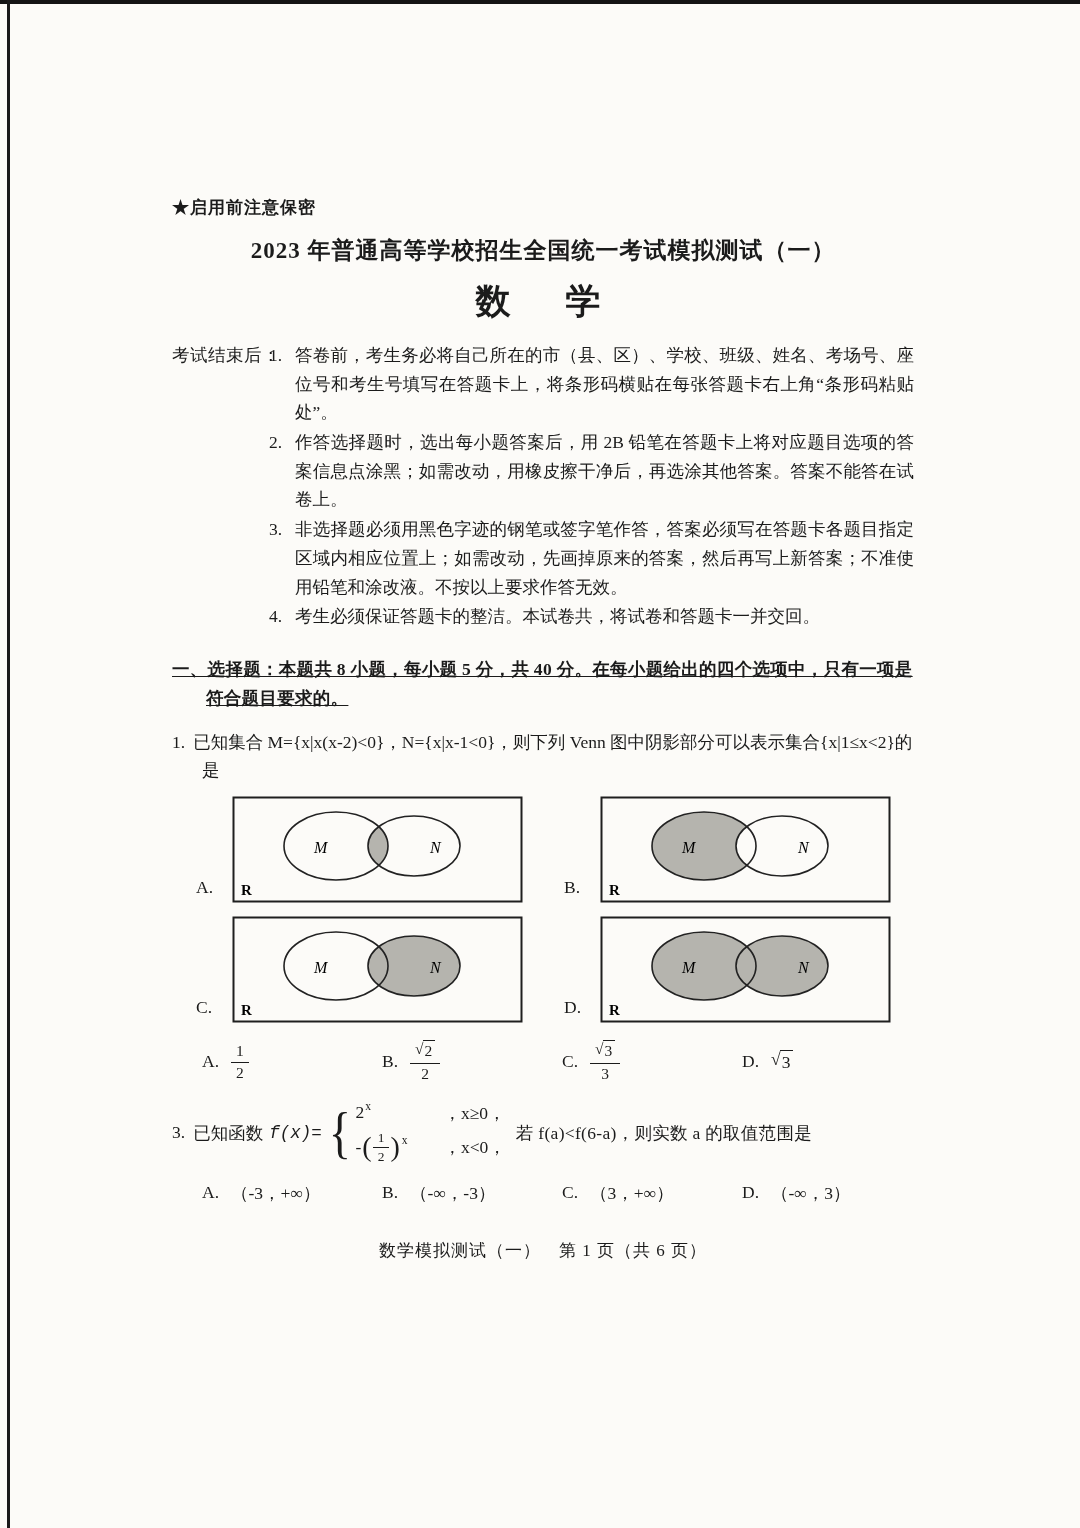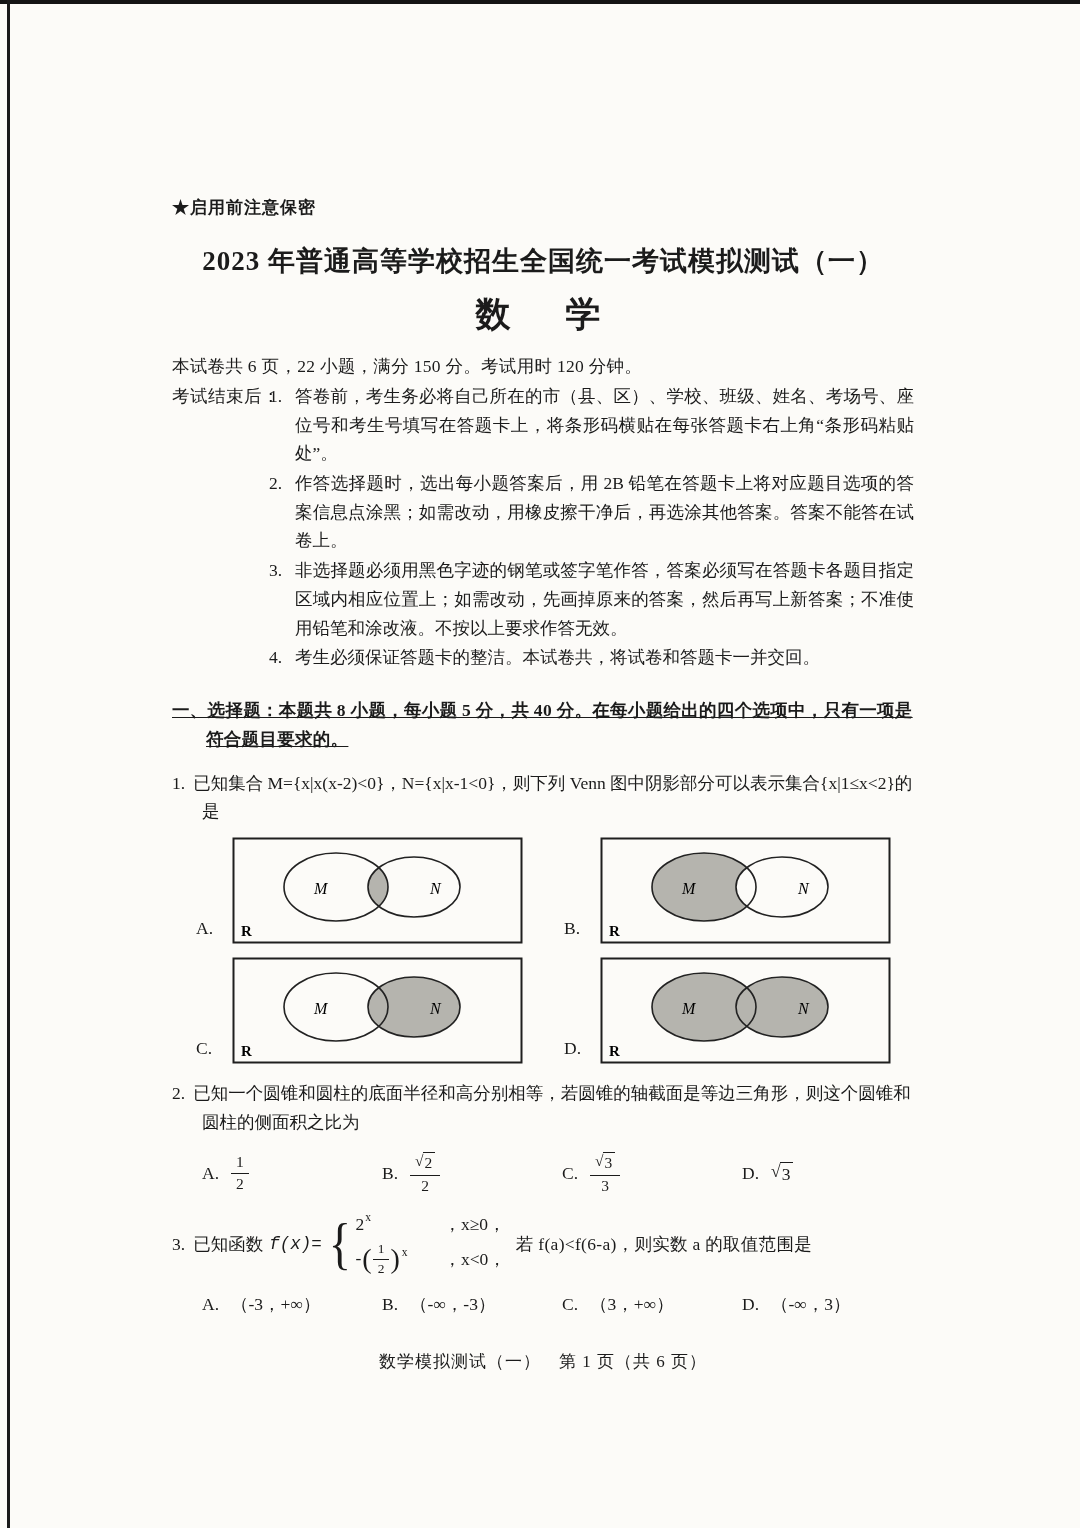--- a/index.html
+++ b/index.html
@@ -5,22 +5,22 @@
   html,body{margin:0;padding:0;}
   body{background:#e9e8e4;font-family:"Liberation Serif","DejaVu Serif",serif;}
   .page{
     position:relative;width:1080px;height:1528px;margin:0 auto;
     background:#fcfbf8;color:#1b1b1b;overflow:hidden;
   }
   .scan-top{position:absolute;top:0;left:0;width:100%;height:4px;background:#141414;}
   .scan-left{position:absolute;top:0;left:7px;width:3px;height:100%;background:#1a1a1a;}
   .content{position:absolute;left:172px;top:196px;width:742px;}
 
-  .security{font-size:17px;font-weight:bold;letter-spacing:1px;margin-bottom:24px;}
-  .title{font-size:27px;font-weight:bold;text-align:center;letter-spacing:1px;margin-bottom:8px;}
+  .security{font-size:17px;font-weight:bold;letter-spacing:1px;margin-bottom:16px;}
+  .title{font-size:23px;font-weight:bold;text-align:center;letter-spacing:1px;margin-bottom:8px;}
   .subject{font-size:35px;font-weight:bold;text-align:center;letter-spacing:10px;margin:12px 0 16px 0;}
   .examinfo{font-size:17.5px;margin-bottom:4px;letter-spacing:0.3px;}
 
   .notes{position:relative;padding-left:97px;}
   .notes-label{position:absolute;left:0;top:2px;font-size:17.5px;letter-spacing:0.5px;}
   .note-item{display:flex;font-size:17.5px;line-height:1.64;margin-bottom:1px;}
   .note-num{width:26px;flex:0 0 26px;}
   .note-text{flex:1;text-align:justify;}
 
   .section-heading{
@@ -75,21 +75,20 @@
   <div class="scan-left"></div>
 
   <div class="content">
 
     <div class="security">★启用前注意保密</div>
 
     <div class="title">2023 年普通高等学校招生全国统一考试模拟测试（一）</div>
 
     <div class="subject">数　学</div>
 
-    <div class="examinfo">本试卷共 6 页，22 小题，满分 150 分。考试用时 120 分钟。</div>
 
     <div class="notes">
       <div class="notes-label">考试结束后：</div>
       <div class="note-item">
         <span class="note-num">1.</span>
         <span class="note-text">答卷前，考生务必将自己所在的市（县、区）、学校、班级、姓名、考场号、座位号和考生号填写在答题卡上，将条形码横贴在每张答题卡右上角“条形码粘贴处”。</span>
       </div>
       <div class="note-item">
         <span class="note-num">2.</span>
         <span class="note-text">作答选择题时，选出每小题答案后，用 2B 铅笔在答题卡上将对应题目选项的答案信息点涂黑；如需改动，用橡皮擦干净后，再选涂其他答案。答案不能答在试卷上。</span>
@@ -165,23 +164,20 @@
           <ellipse cx="182" cy="50" rx="46" ry="30" fill="#b5b4ae"></ellipse>
           <ellipse cx="104" cy="50" rx="52" ry="34" fill="none" stroke="#222" stroke-width="1.6"></ellipse>
           <ellipse cx="182" cy="50" rx="46" ry="30" fill="none" stroke="#222" stroke-width="1.6"></ellipse>
           <text x="82" y="57" font-size="16" font-style="italic">M</text>
           <text x="198" y="57" font-size="16" font-style="italic">N</text>
           <text x="9" y="99" font-size="15" font-weight="bold">R</text>
         </svg>
       </div>
     </div>
 
-    <div class="question">
-      <span class="qnum">2.</span><span>已知一个圆锥和圆柱的底面半径和高分别相等，若圆锥的轴截面是等边三角形，则这个圆锥和圆柱的侧面积之比为</span>
-    </div>
 
     <div class="opt-row">
       <div class="opt">
         <span class="opt-label">A.</span>
         <span class="frac">
           <span class="fnum">1</span>
           <span class="fden">2</span>
         </span>
       </div>
       <div class="opt">

